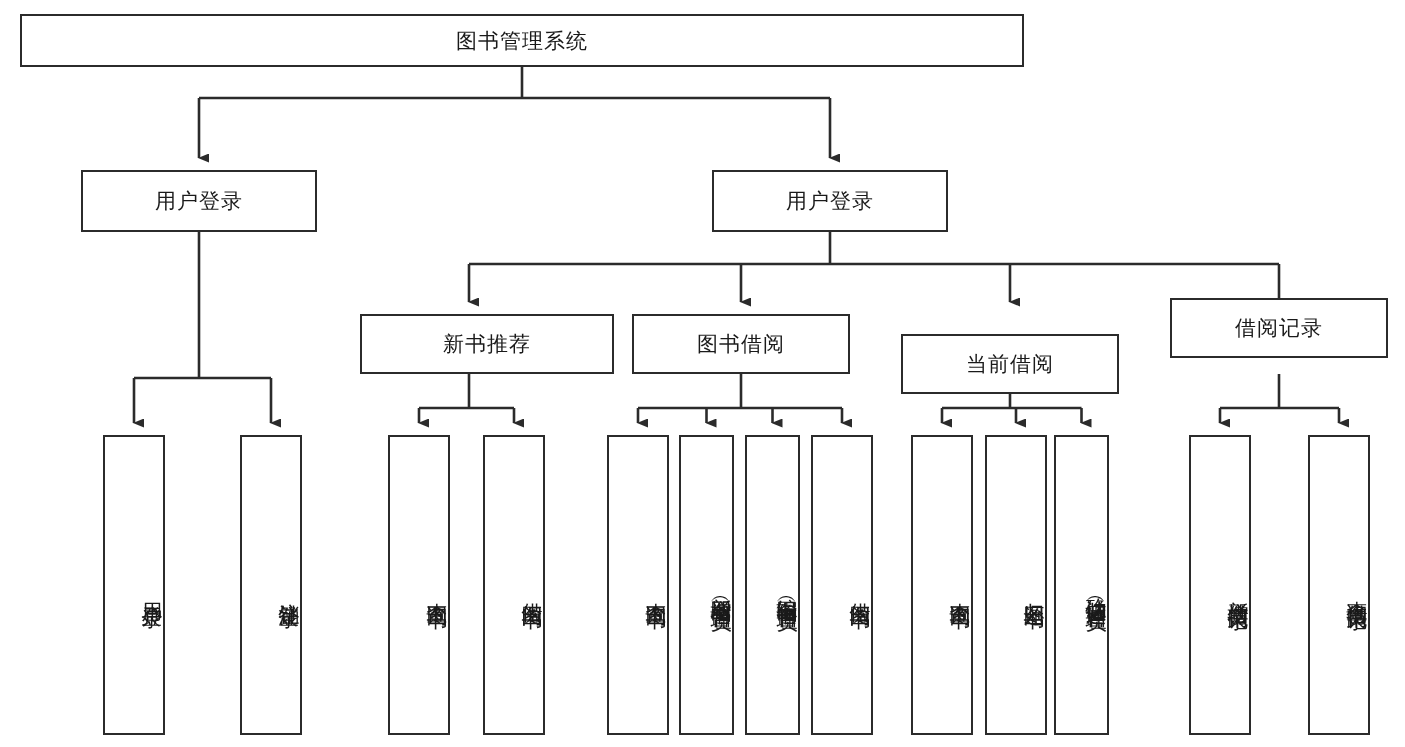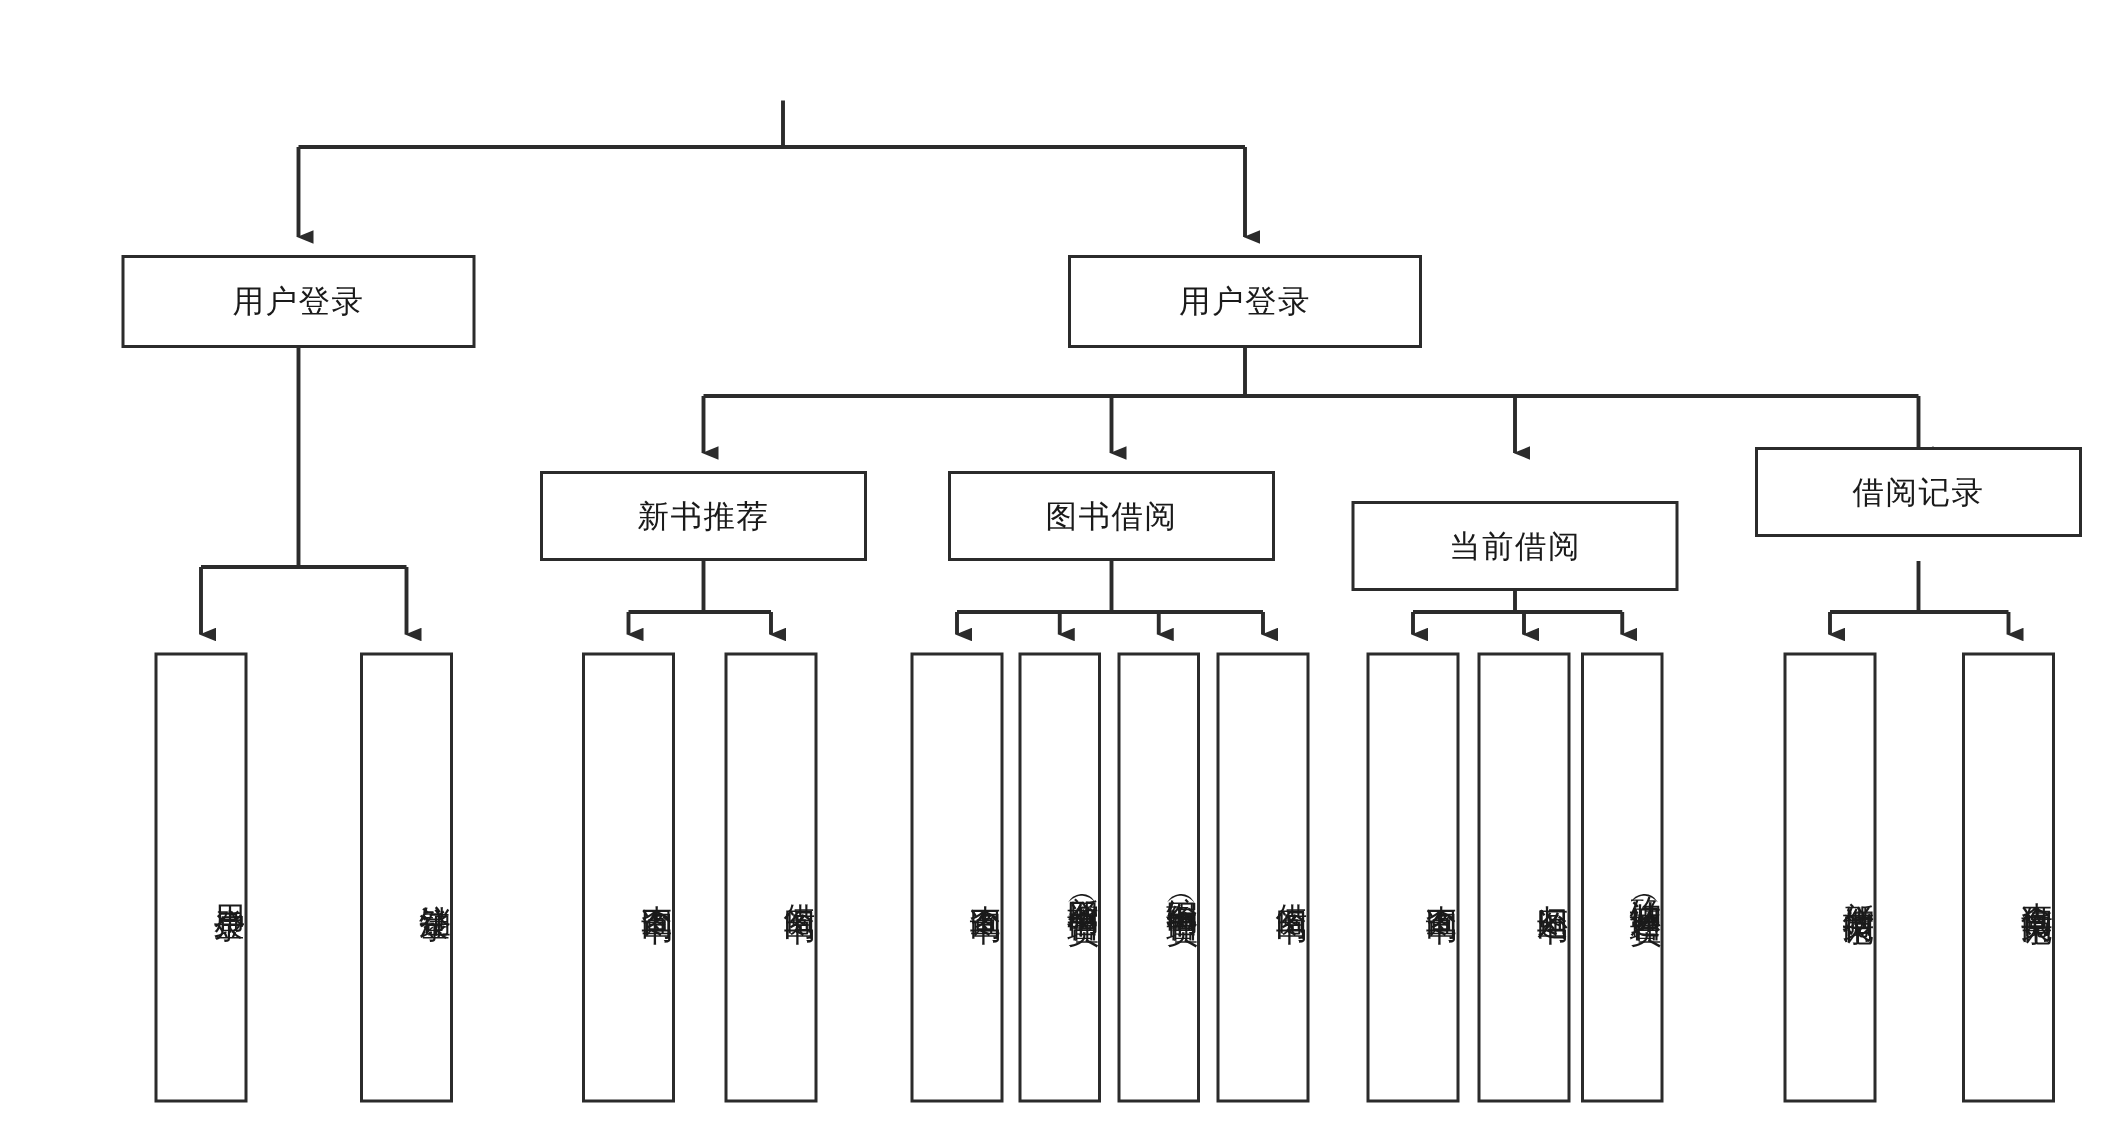--- a/index.html
+++ b/index.html
@@ -111,29 +111,32 @@
         <path d="M 942 408 L 942 423" stroke="#2b2b2b" stroke-width="2.6" fill="none" marker-end="url(#arrowhead)"></path>
         <path d="M 1016 408 L 1016 423" stroke="#2b2b2b" stroke-width="2.6" fill="none" marker-end="url(#arrowhead)"></path>
         <path d="M 1081.5 408 L 1081.5 423" stroke="#2b2b2b" stroke-width="2.6" fill="none" marker-end="url(#arrowhead)"></path>
         <path d="M 1279 374 L 1279 408" stroke="#2b2b2b" stroke-width="2.6" fill="none"></path>
         <path d="M 1220 408 L 1339 408" stroke="#2b2b2b" stroke-width="2.6" fill="none"></path>
         <path d="M 1220 408 L 1220 423" stroke="#2b2b2b" stroke-width="2.6" fill="none" marker-end="url(#arrowhead)"></path>
         <path d="M 1339 408 L 1339 423" stroke="#2b2b2b" stroke-width="2.6" fill="none" marker-end="url(#arrowhead)"></path>
       </g>
   </svg>
 
+  <div class="node horizontal" id="node-root" style="left: 20px; top: 14px; width: 1004px; height: 53px;">
+    <span class="nodelabel">图书管理系统</span>
+  </div>
 
   <div id="node-layer">
       <div class="node horizontal" style="left: 81px; top: 170px; width: 236px; height: 62px;">
         <span class="nodelabel">用户登录</span>
       </div>
       <div class="node horizontal" style="left: 712px; top: 170px; width: 236px; height: 62px;">
         <span class="nodelabel">用户登录</span>
       </div>
-      <div class="node horizontal" style="left: 360px; top: 314px; width: 218px; height: 60px;">
+      <div class="node horizontal" style="left: 360px; top: 314px; width: 254px; height: 60px;">
         <span class="nodelabel">新书推荐</span>
       </div>
       <div class="node horizontal" style="left: 632px; top: 314px; width: 218px; height: 60px;">
         <span class="nodelabel">图书借阅</span>
       </div>
       <div class="node horizontal" style="left: 901px; top: 314px; width: 218px; height: 60px; margin-top: 20px;">
         <span class="nodelabel">当前借阅</span>
       </div>
       <div class="node horizontal" style="left: 1170px; top: 298px; width: 218px; height: 60px;">
         <span class="nodelabel">借阅记录</span>

